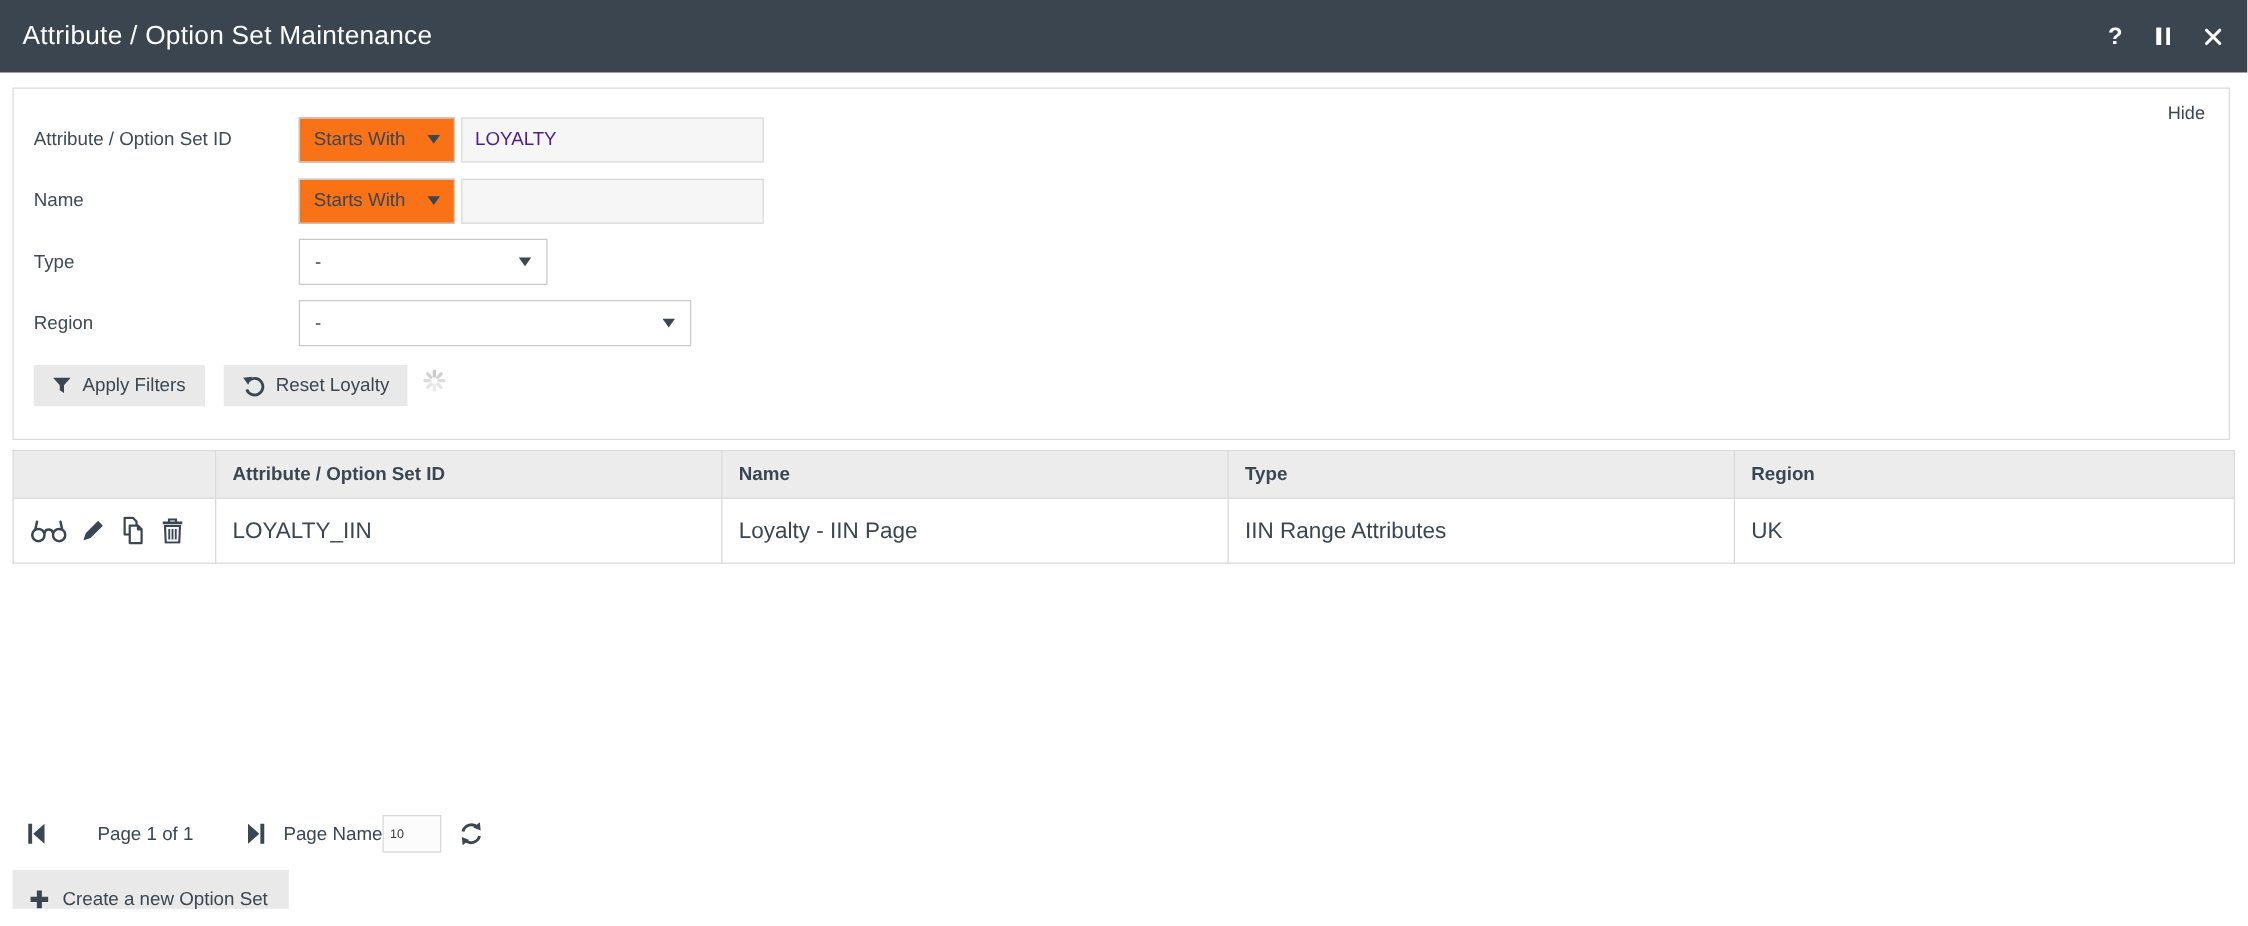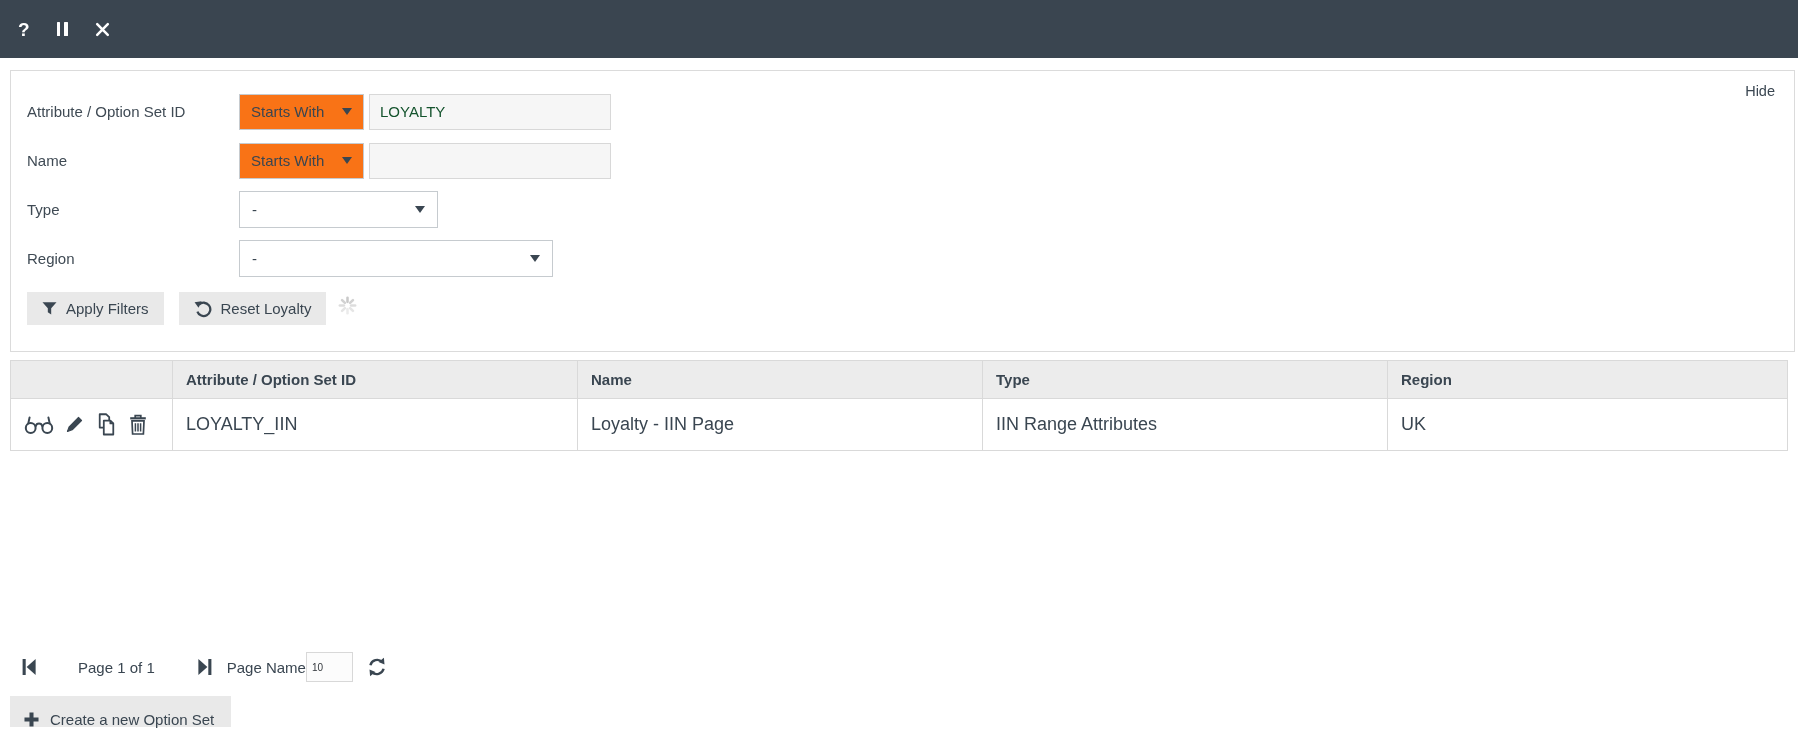--- a/index.html
+++ b/index.html
@@ -32,21 +32,21 @@
     color: #ffffff; font-size: 19px; font-weight: 700; line-height: 1;
     cursor: pointer;
   }
   .pause-icon { display: flex; gap: 4px; cursor: pointer; }
   .pause-icon span { width: 3.5px; height: 14px; background: #ffffff; border-radius: 0.5px; }
   .close-icon { cursor: pointer; display: flex; }
 
   
   .filter-panel {
     position: relative;
-    margin: 12px 3px 0 10px;
+    margin: 12px 14px 0 10px;
     height: 282px;
     border: 1px solid #DBDBDB;
     background: #ffffff;
     padding: 16px 0 0 16px;
   }
   .hide-link {
     position: absolute;
     top: 12px; right: 19px;
     font-size: 14.5px;
     color: #3A4651;
@@ -69,21 +69,21 @@
     border-left: 5.5px solid transparent;
     border-right: 5.5px solid transparent;
     border-top: 7px solid #3A4651;
   }
   .text-input {
     width: 242px; height: 36px;
     margin-left: 5px;
     background: #F6F6F6;
     border: 1px solid #D8D8D8;
     padding: 0 10px;
-    font-size: 15px; color: #14532d;
+    font-size: 15px; color: #4c1d95;
     font-family: "Liberation Sans", sans-serif;
     outline: none;
   }
   .big-select {
     height: 37px;
     background: #ffffff;
     border: 1px solid #C6CBCF;
     display: flex; align-items: center; justify-content: space-between;
     padding: 0 12px;
     font-size: 15px; color: #3A4651;
@@ -169,20 +169,21 @@
     padding: 16px 17px 0 13px;
     font-size: 15px; color: #3A4651;
     font-family: "Liberation Sans", sans-serif;
     cursor: pointer;
   }
 </style>
 </head>
 <body>
 
 <header class="titlebar">
+  <h1>Attribute / Option Set Maintenance</h1>
   <div class="titlebar-icons">
     <span class="help-icon">?</span>
     <span class="pause-icon">
         <span></span>
         <span></span>
       </span>
     <span class="close-icon">
       <svg width="15" height="15" viewBox="0 0 15 15">
           <path d="M2.2 2.2 L12.8 12.8 M12.8 2.2 L2.2 12.8" stroke="#ffffff" stroke-width="2.5" stroke-linecap="round"></path>
         </svg>

